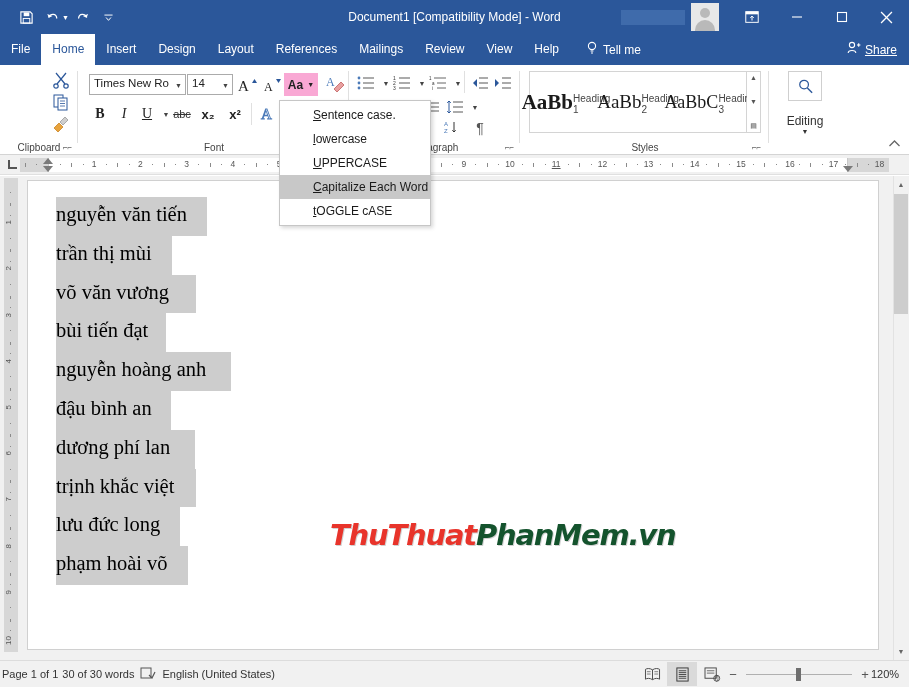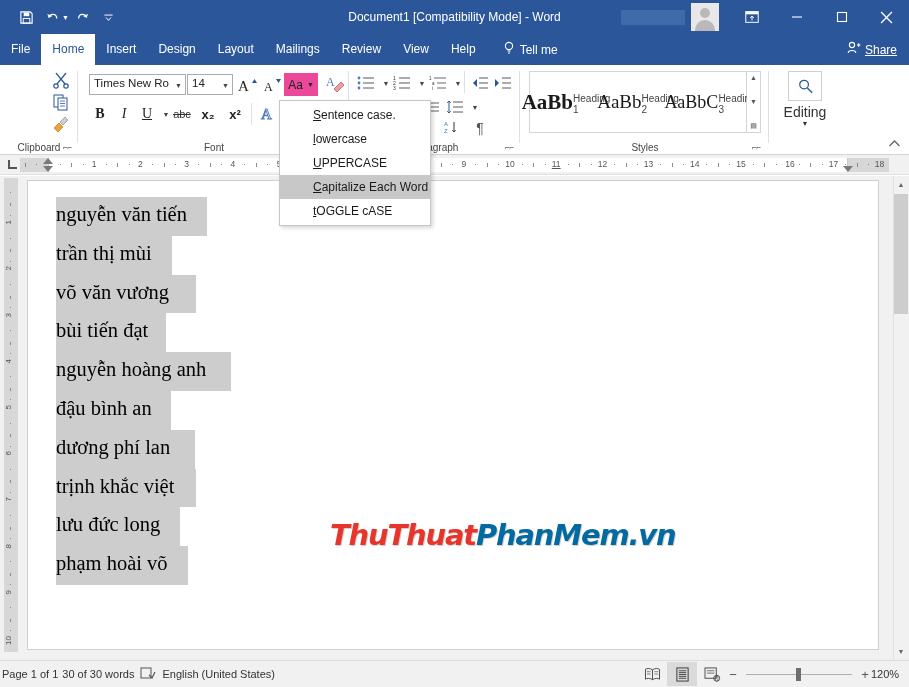--- a/index.html
+++ b/index.html
@@ -229,21 +229,21 @@
   }
   .watermark {
     position: absolute; left: 302px; top: 337px;
     font-family: "DejaVu Sans", sans-serif;
     font-weight: bold; font-style: italic; font-size: 29px;
     letter-spacing: -1.2px;
     text-shadow: 1px 1px 0 rgba(0,0,0,0.18);
     white-space: nowrap;
   }
   .wm-a { color: #e8342b; margin-top: 16px; }
-  .wm-b { color: #0369a1; }
+  .wm-b { color: #14532d; }
 
   .vscroll-track {
     position: absolute; right: 0; top: 0; width: 16px; bottom: 0;
     background: #f1f1f1; border-left: 1px solid #e2e2e2;
   }
   .vscroll-thumb {
     position: absolute; right: 1px; top: 18px; width: 14px; height: 120px;
     background: #cdcdcd;
   }
   .vscroll-arrow {
@@ -357,20 +357,21 @@
       </div>
     </div>
   </div>
 
   <div class="tabsrow">
     <div class="tab">File</div>
     <div class="tab active">Home</div>
     <div class="tab">Insert</div>
     <div class="tab">Design</div>
     <div class="tab">Layout</div>
+    <div class="tab">References</div>
     <div class="tab">Mailings</div>
     <div class="tab">Review</div>
     <div class="tab">View</div>
     <div class="tab">Help</div>
     <div class="tellme">
       <span>
         <svg width="12" height="14" viewBox="0 0 12 14">
             <circle cx="6" cy="5" r="3.6" fill="none" stroke="#fff" stroke-width="1.1"></circle>
             <line x1="4.6" y1="10" x2="7.4" y2="10" stroke="#fff" stroke-width="1.1"></line>
             <line x1="5" y1="12" x2="7" y2="12" stroke="#fff" stroke-width="1.1"></line>
@@ -436,21 +437,21 @@
             <text x="1" y="15" font-family="Liberation Serif, serif" font-size="15" fill="#222">A</text>
             <path d="M15 7 L17.5 3 L20 7 Z" fill="#2b579a"></path>
           </svg>
       </div>
       <div class="rb-icon small" style="left:182px; top:9px;">
         <svg width="20" height="18" viewBox="0 0 20 18">
             <text x="2" y="15" font-family="Liberation Serif, serif" font-size="12" fill="#222">A</text>
             <path d="M14 3 L19 3 L16.5 7 Z" fill="#2b579a"></path>
           </svg>
       </div>
-      <div class="rb-icon" style="left:205px; top:8px; width:34px; height:23px; background:#ec4899; font-size:12px;">
+      <div class="rb-icon" style="left:205px; top:8px; width:34px; height:23px; background:#f9a8d4; font-size:12px;font-weight:bold;">
         <span>Aa</span>
         <span style="font-size:7px; margin-left:4px;">▼</span>
       </div>
       <div class="rb-icon small" style="left:245px; top:8px;">
         <svg width="20" height="20" viewBox="0 0 20 20">
             <text x="1" y="12" font-family="Liberation Serif, serif" font-size="12" fill="#4b7ab8">A</text>
             <path d="M9 15 L16 8 L19 11 L12 18 Z" fill="#e8a0a0" stroke="#c06060" stroke-width="0.8"></path>
           </svg>
       </div>
 
@@ -621,21 +622,21 @@
     </div>
 
     <div class="group" id="g-editing">
       <div class="editing-btn">
         <div class="editing-box">
           <svg width="17" height="17" viewBox="0 0 18 18">
               <circle cx="7.5" cy="7" r="4.6" fill="none" stroke="#2b579a" stroke-width="1.3"></circle>
               <line x1="11" y1="10.6" x2="16" y2="15.6" stroke="#2b579a" stroke-width="1.5"></line>
             </svg>
         </div>
-        <div style="font-size:14px; color:#333; margin-top:3px;">Editing</div>
+        <div style="font-size:12px; color:#333; margin-top:13px;">Editing</div>
         <div style="font-size:7px; color:#333; line-height:7px;">▼</div>
       </div>
     </div>
 
     <div class="ribbon-collapse">
       <svg width="13" height="9" viewBox="0 0 13 9">
           <path d="M1.5 7 L6.5 2 L11.5 7" fill="none" stroke="#666" stroke-width="1.3"></path>
         </svg>
     </div>
   </div>

